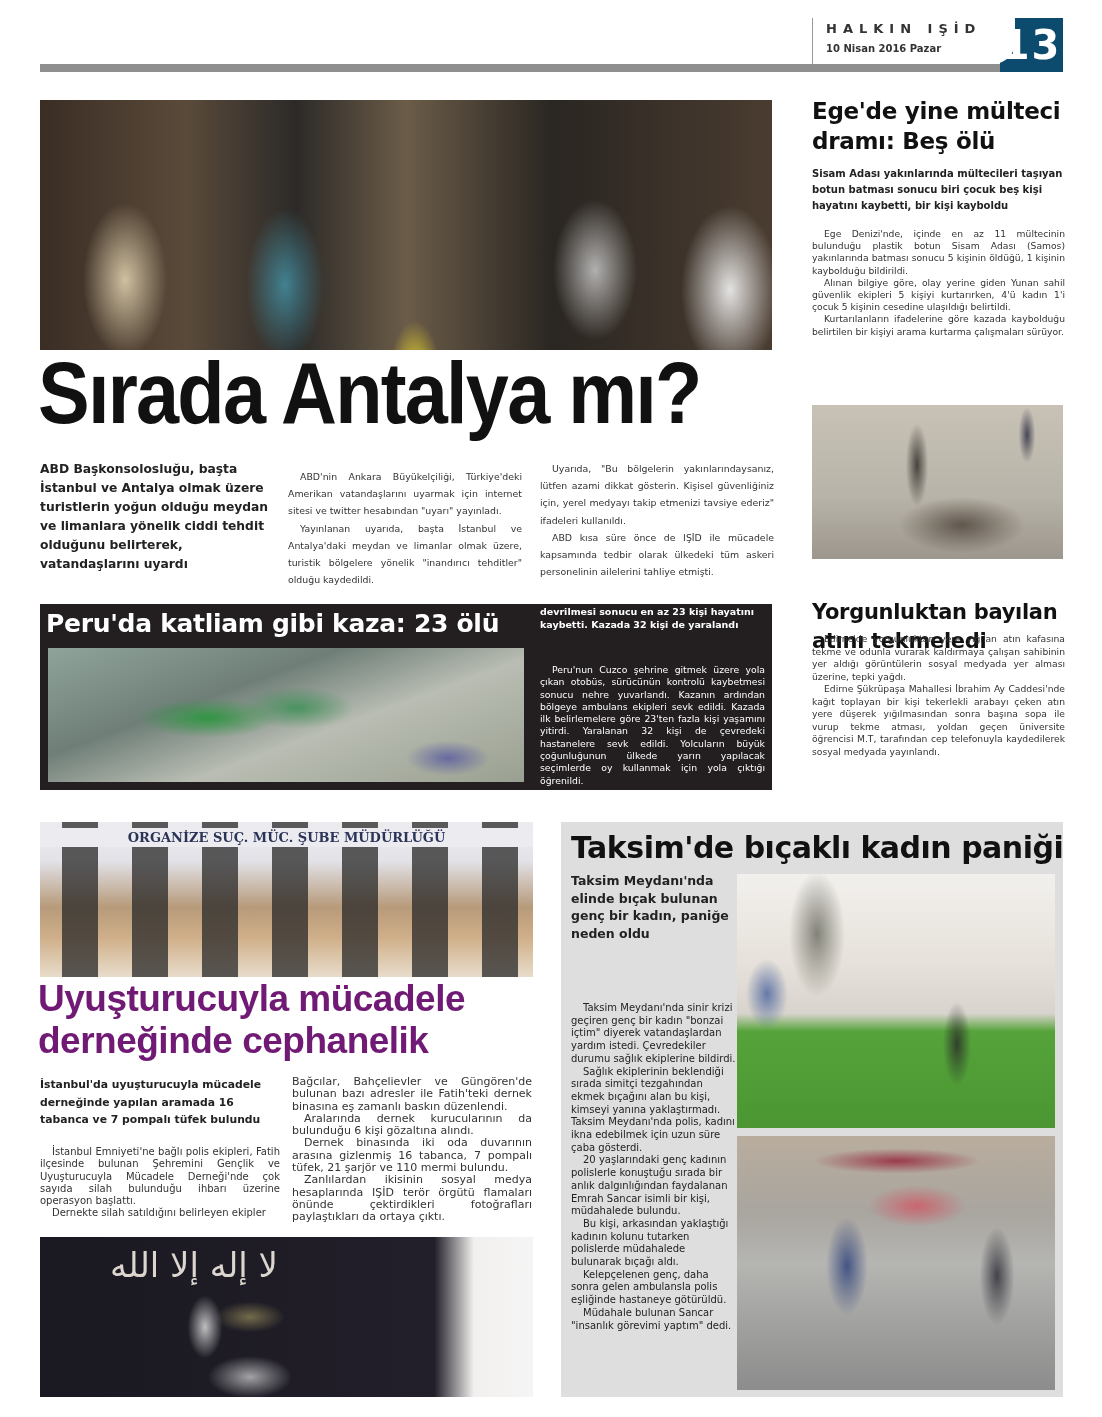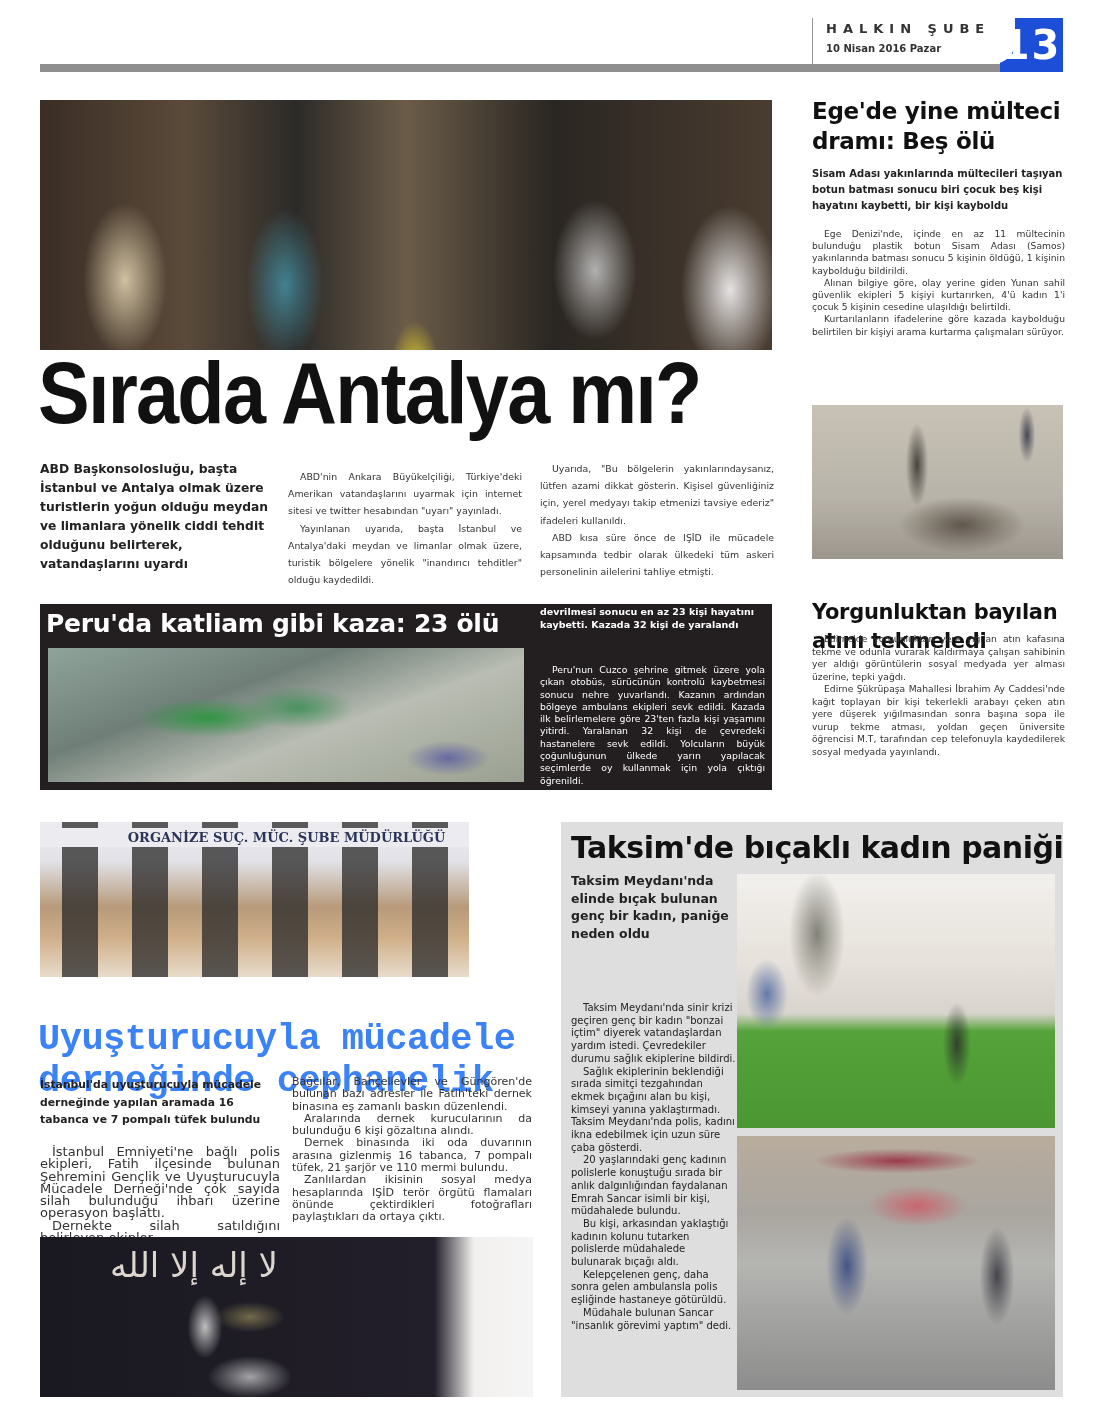--- a/index.html
+++ b/index.html
@@ -5,21 +5,21 @@
   * { box-sizing: border-box; margin: 0; padding: 0; }
   html, body { width: 1102px; height: 1417px; background: #ffffff; overflow: hidden; }
   body { position: relative; font-family: "DejaVu Sans", sans-serif; color: #222; }
   .abs { position: absolute; }
 
   
   .mast-rule { left: 40px; top: 64px; width: 1023px; height: 8px; background: #8f8f8f; }
   .mast-box { left: 812px; top: 18px; width: 190px; height: 46px; background: #fff; border-left: 1px solid #999; border-radius: 0 0 22px 0; }
   .mast-name { left: 826px; top: 21px; font-family: "DejaVu Sans", sans-serif; font-weight: bold; font-size: 13px; letter-spacing: 6px; color: #333; }
   .mast-date { left: 826px; top: 43px; font-family: "DejaVu Sans", sans-serif; font-weight: bold; font-size: 10px; color: #333; }
-  .mast-page { left: 1000px; top: 18px; width: 63px; height: 54px; background: #1d4ed8; color: #fff; font-family: "DejaVu Sans", sans-serif; font-weight: bold; font-size: 40px; line-height: 54px; text-align: center; letter-spacing: 2px; }
+  .mast-page { left: 1000px; top: 18px; width: 63px; height: 54px; background: #0c4a6e; color: #fff; font-family: "DejaVu Sans", sans-serif; font-weight: bold; font-size: 40px; line-height: 54px; text-align: center; letter-spacing: 2px; }
   .mast-page-cut { left: 985px; top: 18px; width: 30px; height: 46px; background: #fff; border-radius: 0 0 22px 0; }
 
   
   .photo { overflow: hidden; }
   .ph-tourists { left: 40px; top: 100px; width: 732px; height: 250px;
     background:
       radial-gradient(ellipse 60px 110px at 85px 180px, rgba(230,215,180,.85), transparent 70%),
       radial-gradient(ellipse 55px 110px at 245px 185px, rgba(70,150,170,.8), transparent 70%),
       radial-gradient(ellipse 35px 70px at 375px 270px, rgba(240,220,40,.85), transparent 70%),
       radial-gradient(ellipse 70px 120px at 690px 190px, rgba(245,245,245,.9), transparent 70%),
@@ -35,27 +35,27 @@
       radial-gradient(ellipse 12px 40px at 215px 30px, rgba(40,40,60,.8), transparent 70%),
       linear-gradient(180deg, #c8c2b6 0%, #b8b3a8 60%, #9c968c 100%);
   }
   .ph-bus { left: 48px; top: 648px; width: 476px; height: 134px;
     background:
       radial-gradient(ellipse 100px 28px at 160px 70px, rgba(40,150,60,.9), transparent 70%),
       radial-gradient(ellipse 80px 30px at 250px 60px, rgba(40,140,70,.7), transparent 70%),
       radial-gradient(ellipse 60px 25px at 400px 110px, rgba(60,60,160,.6), transparent 70%),
       linear-gradient(160deg, #8fa39b 0%, #6f7f78 35%, #b9bdb3 60%, #9aa091 100%);
   }
-  .ph-guns { left: 40px; top: 822px; width: 429px; height: 155px;
+  .ph-guns { left: 40px; top: 822px; width: 493px; height: 155px;
     background:
       repeating-linear-gradient(90deg, transparent 0 22px, rgba(40,40,40,.75) 22px 58px, transparent 58px 70px),
       linear-gradient(180deg, #ececf0 0%, #e2e2e8 25%, #b79a7a 55%, #d0b08a 75%, #e8dccb 100%);
   }
   .guns-label { left: 0; top: 6px; width: 493px; text-align: center; font-family: "DejaVu Serif", serif; font-weight: bold; font-size: 13px; color: #2b3457; background: #ececf0; padding: 2px 0; }
-  .headline-uyus { left: 38px; top: 978px; font-family: Liberation Mono, monospace; font-weight: bold; font-size: 37px; line-height: 42px; color: #3b82f6; letter-spacing: -0.5px; margin-top: 40px; }
+  .headline-uyus { left: 38px; top: 978px; font-family: Liberation Sans, sans-serif; font-weight: bold; font-size: 37px; line-height: 42px; color: #701a75; letter-spacing: -0.5px; }
   .ph-isid { left: 40px; top: 1237px; width: 493px; height: 160px;
     background:
       radial-gradient(ellipse 25px 45px at 165px 90px, rgba(230,230,230,.8), transparent 70%),
       radial-gradient(ellipse 60px 30px at 210px 140px, rgba(220,220,220,.7), transparent 70%),
       radial-gradient(ellipse 50px 22px at 210px 80px, rgba(150,140,90,.7), transparent 70%),
       linear-gradient(90deg, #1a1820 0%, #221f2a 80%, #f2f0ee 88%, #f5f5f5 100%);
   }
   .isid-script { left: 70px; top: 8px; font-family: "DejaVu Sans", sans-serif; font-weight: normal; font-size: 34px; color: #dcd6cf; letter-spacing: 2px; }
 
   
@@ -95,31 +95,31 @@
   .antalya-col2 { left: 540px; top: 460px; width: 234px; font-size: 9.4px; line-height: 17.2px; }
 
   .ege-title { left: 812px; top: 96px; font-family: "DejaVu Sans", sans-serif; font-weight: bold; font-size: 23px; line-height: 30px; color: #111; letter-spacing: -0.3px; }
   .ege-lede { left: 812px; top: 166px; width: 253px; font-size: 10px; line-height: 16px; }
   .ege-body { left: 812px; top: 228px; width: 253px; font-size: 9.2px; line-height: 12.2px; }
 
   .yorg-title { left: 812px; top: 565px; font-family: "DejaVu Sans", sans-serif; font-weight: bold; font-size: 21px; line-height: 29px; color: #111; letter-spacing: -0.3px; margin-top: 33px; }
   .yorg-body { left: 812px; top: 633px; width: 253px; font-size: 9.2px; line-height: 12.5px; }
 
   .uyus-lede { left: 40px; top: 1076px; width: 240px; font-size: 10.8px; line-height: 17.5px; }
-  .uyus-col1 { left: 40px; top: 1146px; width: 240px; font-size: 13px; line-height: 12.3px; }
+  .uyus-col1 { left: 40px; top: 1146px; width: 240px; font-size: 10px; line-height: 12.3px; }
   .uyus-col2 { left: 292px; top: 1076px; width: 240px; font-size: 11px; line-height: 12.3px; }
 </style>
 </head>
 <body>
 
 <div class="abs mast-rule"></div>
 <div class="abs mast-page">13</div>
 <div class="abs mast-page-cut"></div>
 <div class="abs mast-box"></div>
-<div class="abs mast-name">HALKIN ŞUBE</div>
+<div class="abs mast-name">HALKIN IŞİD</div>
 <div class="abs mast-date">10 Nisan 2016 Pazar</div>
 
 <div class="abs photo ph-tourists"></div>
 <div class="abs headline-main">Sırada Antalya mı?</div>
 <div class="abs lede antalya-lede">ABD Başkonsolosluğu, başta İstanbul ve Antalya olmak üzere turistlerin yoğun olduğu meydan ve limanlara yönelik ciddi tehdit olduğunu belirterek, vatandaşlarını uyardı</div>
 <div class="abs body antalya-col1">
   <p class="para">ABD'nin Ankara Büyükelçiliği, Türkiye'deki Amerikan vatandaşlarını uyarmak için internet sitesi ve twitter hesabından "uyarı" yayınladı.</p>
   <p class="para">Yayınlanan uyarıda, başta İstanbul ve Antalya'daki meydan ve limanlar olmak üzere, turistik bölgelere yönelik "inandırıcı tehditler" olduğu kaydedildi.</p>
 </div>
 <div class="abs body antalya-col2">

